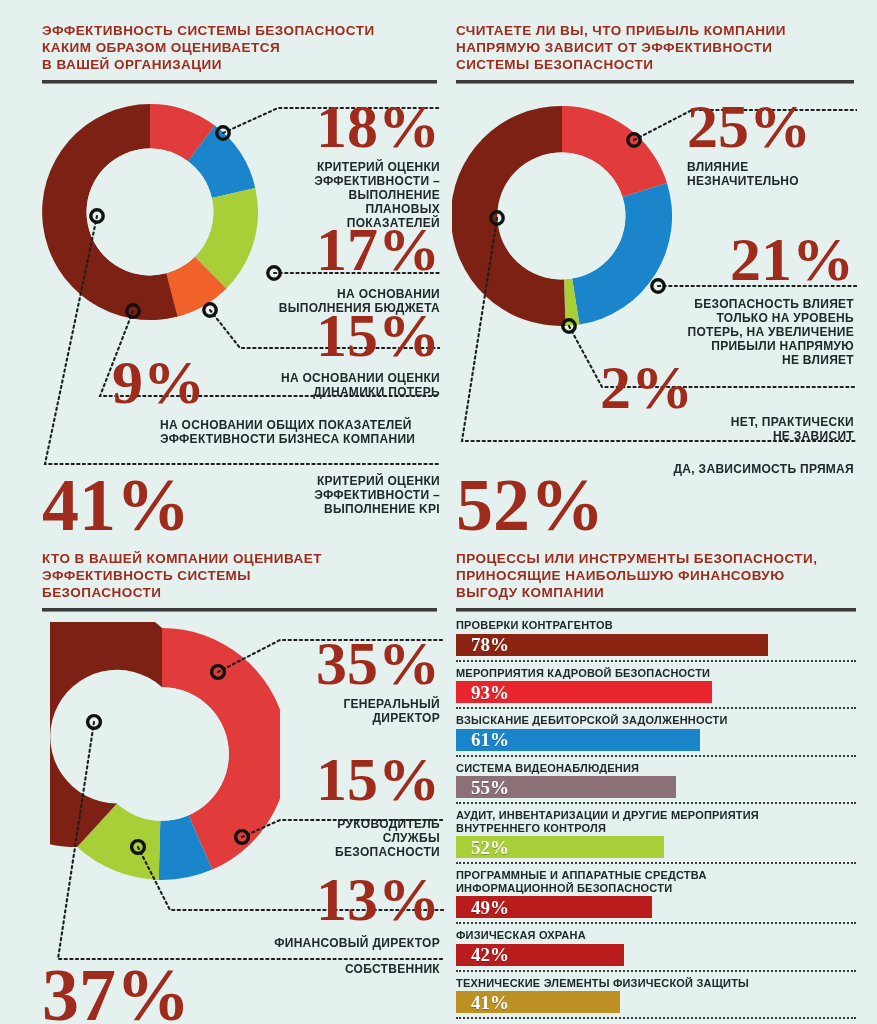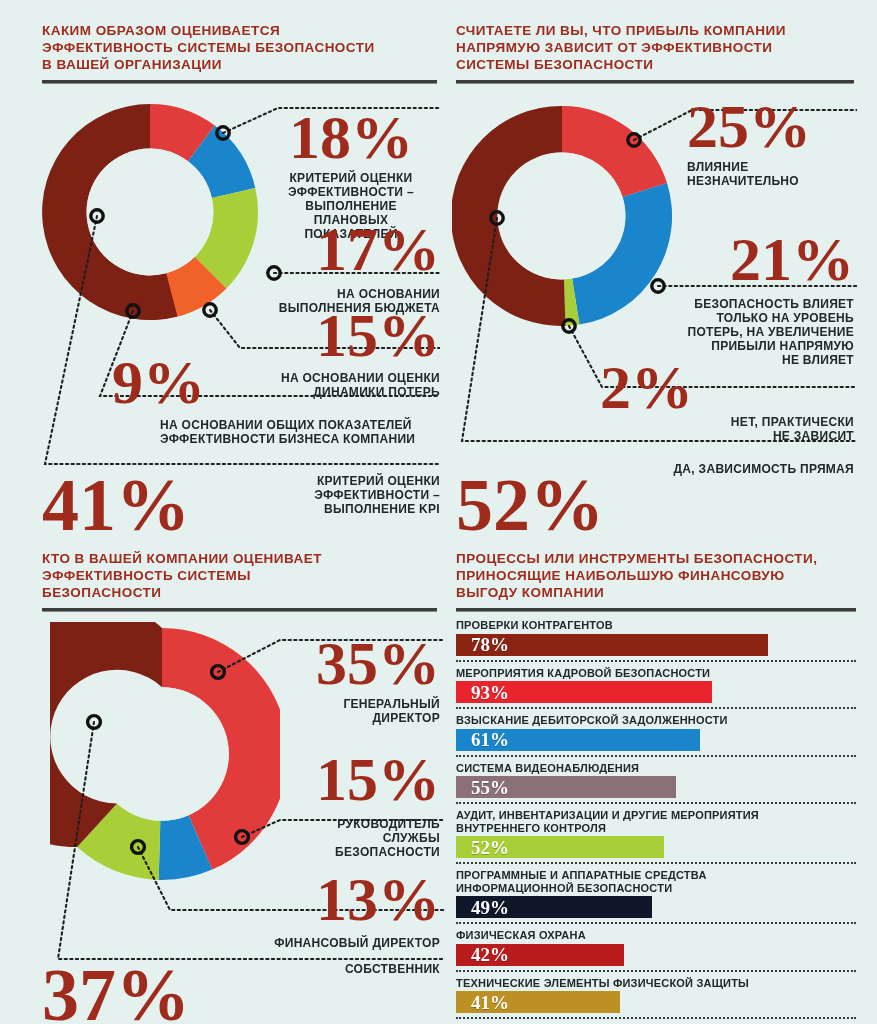--- a/index.html
+++ b/index.html
@@ -75,22 +75,22 @@
   .bar-sep { border-top: 2px dotted #3a3a3a; margin: 4px 0 5px 0; }
   svg { display: block; }
 </style>
 </head>
 <body>
 
 <div class="page">
 
   <div class="panel" style="left:42px; top:22px; width:395px;">
     <div class="panel-title">
+      <div>ЭФФЕКТИВНОСТЬ СИСТЕМЫ БЕЗОПАСНОСТИ</div>
       <div>КАКИМ ОБРАЗОМ ОЦЕНИВАЕТСЯ</div>
-      <div>ЭФФЕКТИВНОСТЬ СИСТЕМЫ БЕЗОПАСНОСТИ</div>
       <div>В ВАШЕЙ ОРГАНИЗАЦИИ</div>
     </div>
     <div class="title-rule"></div>
   </div>
 
   <svg width="220" height="232" viewBox="0 0 220 232" style="position:absolute; left:40px; top:96px;">
     <g transform="translate(110,116)">
       <path d="M 0 -108 A 108 108 0 0 0 -61.7 -88.6 L -36.2 -52.0 A 63.4 63.4 0 0 1 0 -63.4 Z" fill="#e23b3b" transform="rotate(180)"></path>
       <path d="M 0 -108 A 108 108 0 0 1 64.8 -86.4 L 38.0 -50.7 A 63.4 63.4 0 0 0 0 -63.4 Z" fill="#e23b3b"></path>
       <path d="M 64.8 -86.4 A 108 108 0 0 1 105.3 -23.9 L 61.8 -14.0 A 63.4 63.4 0 0 0 38.0 -50.7 Z" fill="#1b85cc"></path>
@@ -111,21 +111,21 @@
     </g>
     <g fill="none" stroke="#111" stroke-width="3.4">
       <circle cx="183" cy="37" r="6.2"></circle>
       <circle cx="234" cy="177" r="6.2"></circle>
       <circle cx="170" cy="214" r="6.2"></circle>
       <circle cx="93" cy="215" r="6.2"></circle>
       <circle cx="57" cy="120" r="6.2"></circle>
     </g>
   </svg>
 
-  <div style="position:absolute; left:262px; top:99px; width:178px; text-align:center;margin-top:11px;">
+  <div style="position:absolute; left:262px; top:99px; width:178px; text-align:right;">
     <div class="bigpct pct-lg">18%</div>
     <div class="cap" style="margin-top:5px;">
       <div>КРИТЕРИЙ ОЦЕНКИ</div>
       <div>ЭФФЕКТИВНОСТИ –</div>
       <div>ВЫПОЛНЕНИЕ</div>
       <div>ПЛАНОВЫХ</div>
       <div>ПОКАЗАТЕЛЕЙ</div>
     </div>
   </div>
 
@@ -348,21 +348,21 @@
             </div>
           </div>
         </div>
         <div class="bar-sep"></div>
         <div class="bar-row">
           <div class="bar-label">
             <div>ПРОГРАММНЫЕ И АППАРАТНЫЕ СРЕДСТВА</div>
             <div>ИНФОРМАЦИОННОЙ БЕЗОПАСНОСТИ</div>
           </div>
           <div class="bar-track">
-            <div class="bar-fill" style="width: 196px; background: #0f172a;">
+            <div class="bar-fill" style="width: 196px; background: #b91c1c;">
               <span class="bar-value">49%</span>
             </div>
           </div>
         </div>
         <div class="bar-sep"></div>
         <div class="bar-row">
           <div class="bar-label">
             <div>ФИЗИЧЕСКАЯ ОХРАНА</div>
           </div>
           <div class="bar-track">

